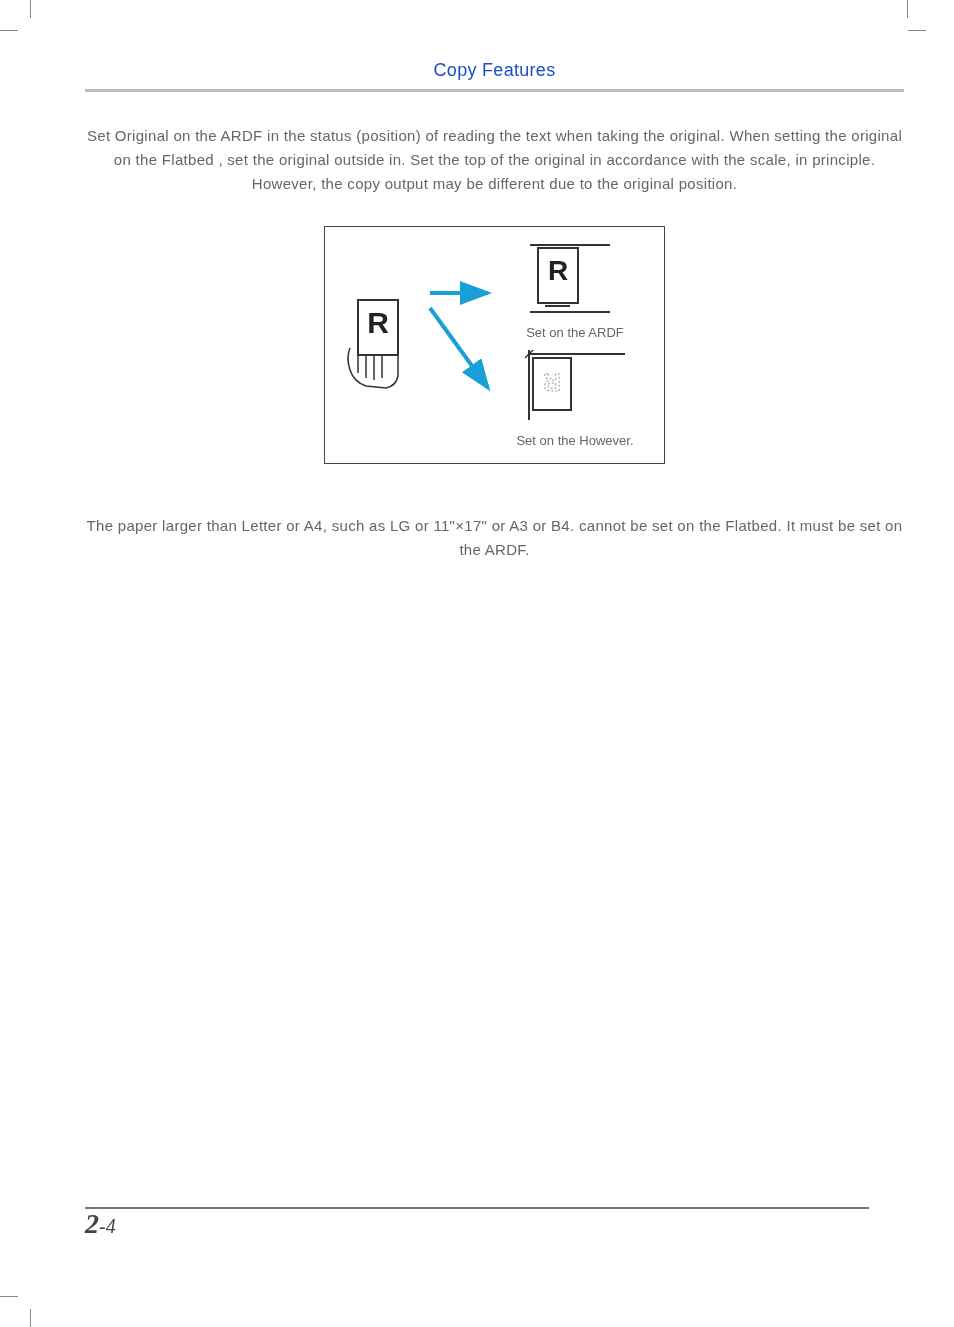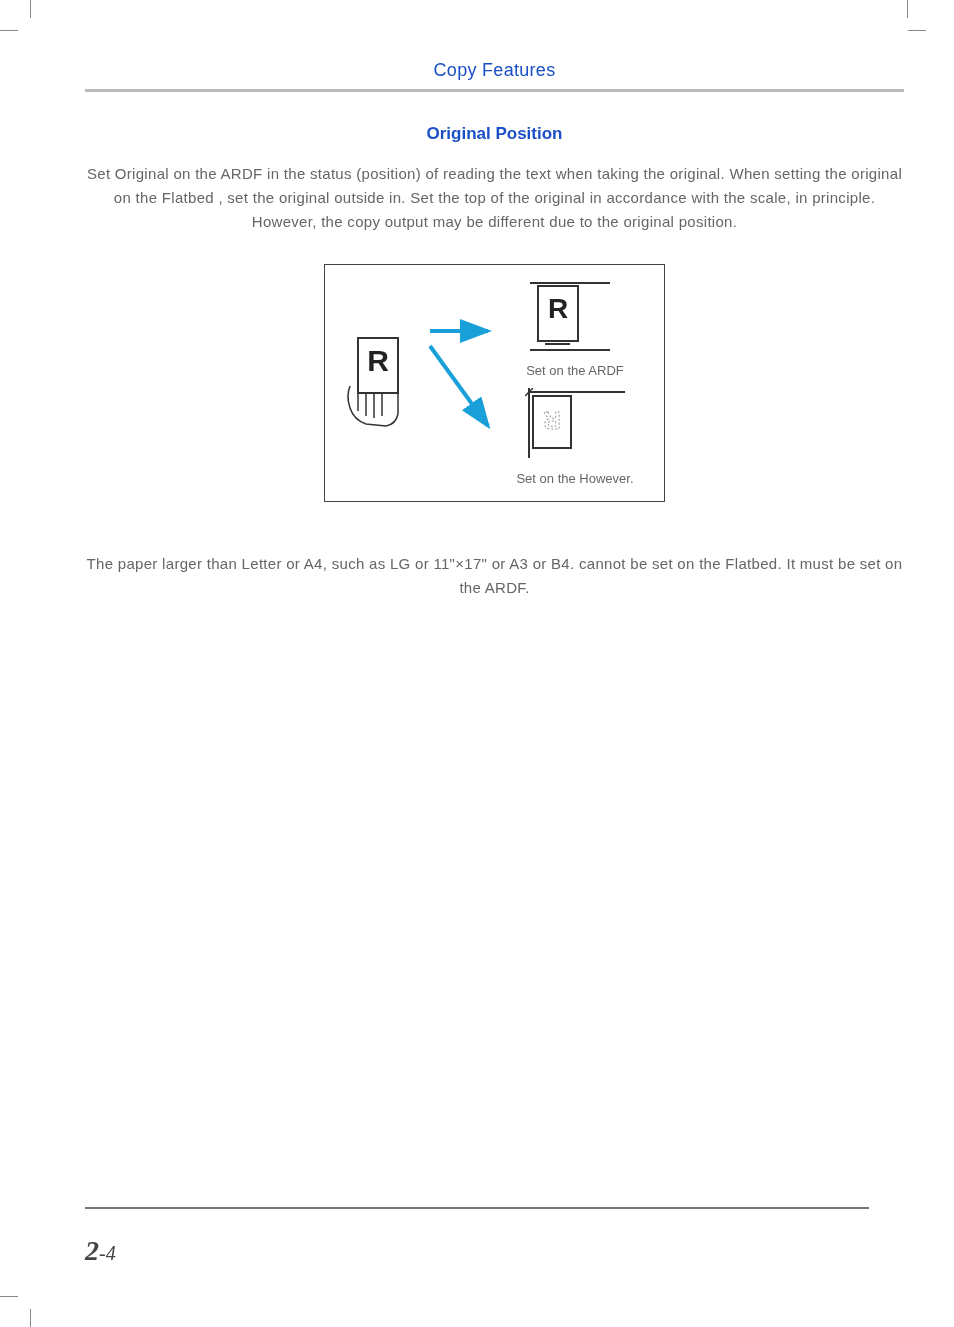--- a/index.html
+++ b/index.html
@@ -99,21 +99,21 @@
     border: none;
     border-top: 2px solid #777;
     margin: 0 0 8px 0;
     position: absolute;
     bottom: 110px;
     left: 85px;
     right: 85px;
   }
   .page-num {
     position: absolute;
-    bottom: 60px;
+    bottom: 87px;
     left: 85px;
     font-family: Georgia, 'Times New Roman', serif;
     font-style: italic;
     font-size: 20px;
     color: #444;
   }
   .page-num .big {
     font-size: 28px;
     font-weight: bold;
   }
@@ -128,21 +128,20 @@
 <div class="crop-mark" style="bottom:0;left:30px;width:1px;height:18px"></div>
 <div class="crop-mark" style="bottom:30px;left:0;width:18px;height:1px"></div>
 
 <div class="page">
 
   <div class="chapter-title">Copy Features</div>
   <hr class="title-rule">
 
 
 
-  <div class="sub-heading">Original Position</div>
 
   <div class="body-text">Set Original on the ARDF in the status (position) of reading the text when taking the original. When setting the original on the Flatbed , set the original outside in. Set the top of the original in accordance with the scale, in principle. However, the copy output may be different due to the original position.</div>
 
   <div class="diagram-wrap">
     <div class="diagram">
 
       <div class="left-col">
         <svg width="70" height="95">
           <rect x="18" y="2" width="40" height="55" fill="#fff" stroke="#333" stroke-width="2"></rect>
           <text x="38" y="35" font-family="Arial" font-size="30" font-weight="bold" text-anchor="middle" fill="#222">R</text>

